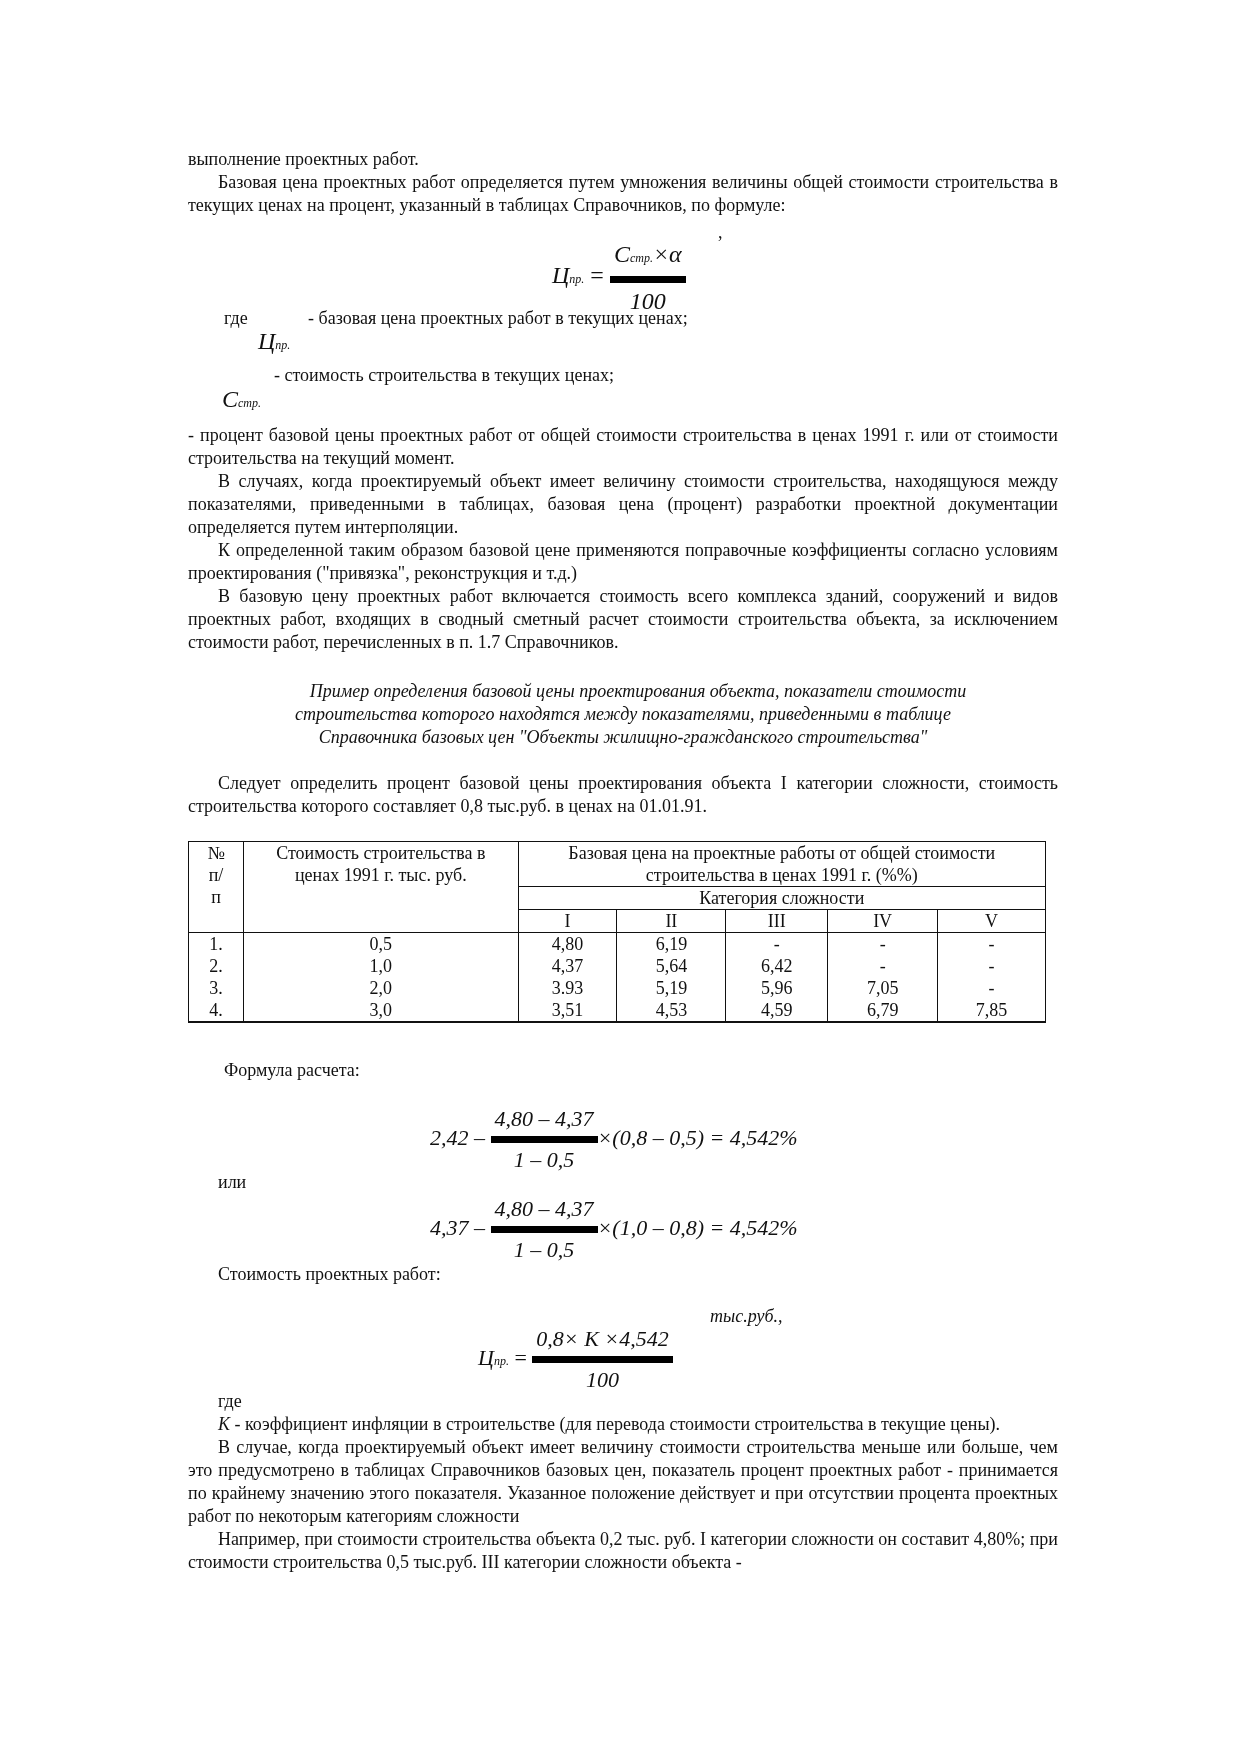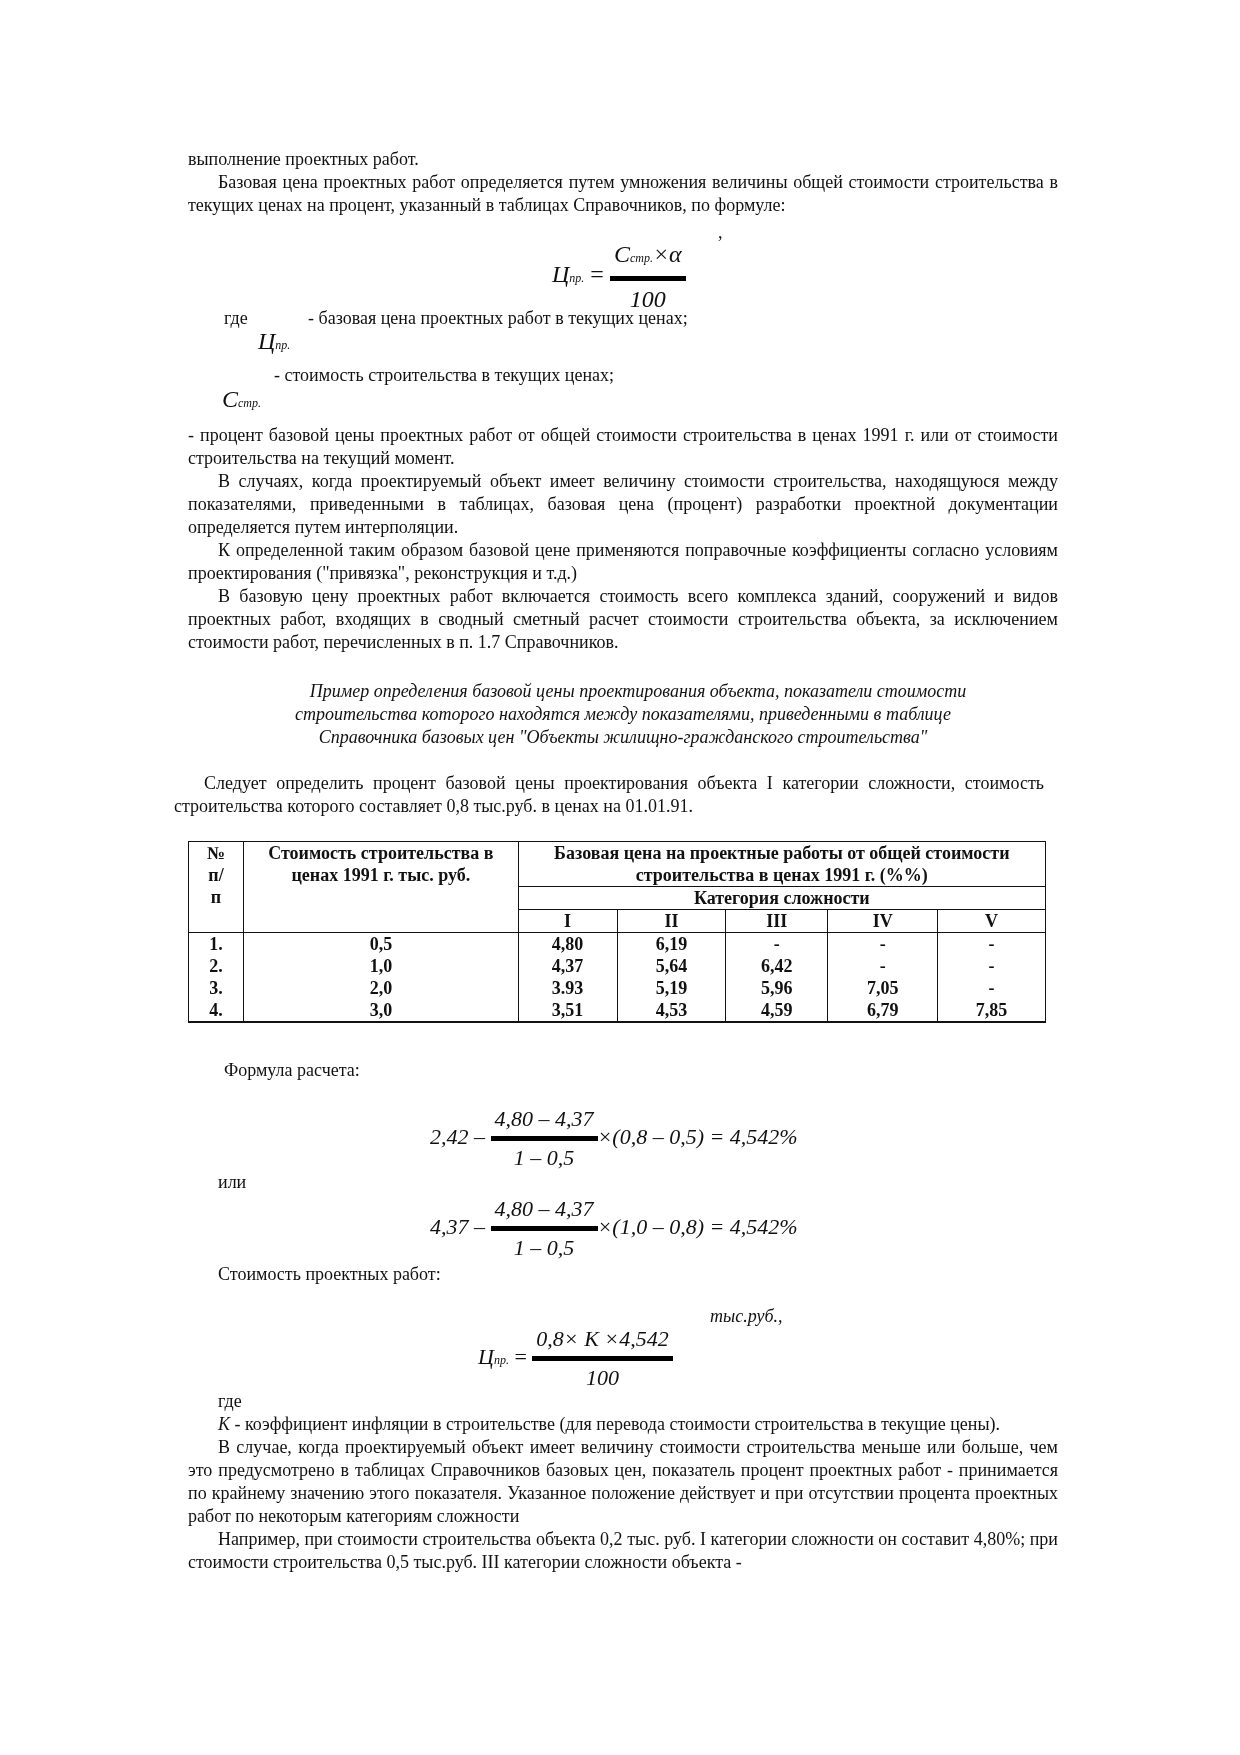--- a/index.html
+++ b/index.html
@@ -5,26 +5,26 @@
   html, body { margin: 0; padding: 0; background: #ffffff; }
   body { width: 1240px; height: 1755px; position: relative; overflow: hidden;
          font-family: "Liberation Serif", "DejaVu Serif", serif; color: #111; }
   .page { position: absolute; left: 188px; top: 148px; width: 870px; font-size: 18px; line-height: 23px; }
   p { margin: 0; text-align: justify; }
   .indent { text-indent: 30px; }
   .abs { position: absolute; }
   .math { font-family: Liberation Serif, serif; font-style: italic; }
   .sub { font-size: 12px; font-style: italic; }
   .frac { display: inline-flex; flex-direction: column; align-items: center; vertical-align: middle; }
-  .frac .num { border-bottom: 5px solid #000000; padding: 0 4px 4px 4px; }
+  .frac .num { border-bottom: 7px solid #000000; padding: 0 4px 4px 4px; }
   .frac .den { padding-top: 4px; }
   .center-it { text-align: center; font-style: italic; }
   table.ref { position: absolute; left: 188px; top: 841px; width: 858px; border-collapse: collapse;
               font-size: 18px; line-height: 22px; text-align: center; }
-  table.ref td, table.ref th { border: 1.5px solid #111; font-weight: bold; padding: 0 18px; vertical-align: top; }
+  table.ref td, table.ref th { border: 1.5px solid #111; font-weight: normal; padding: 0 18px; vertical-align: top; }
   table.ref tbody td { border-top: none; border-bottom: none; }
   table.ref tbody tr:first-child td { border-top: 1.5px solid #111; }
   table.ref tbody tr:last-child td { border-bottom: 2px solid #111; }
 </style>
 </head>
 <body>
 
 <div class="page">
   <p>выполнение проектных работ.</p>
   <p class="indent">Базовая цена проектных работ определяется путем умножения величины общей стоимости строительства в текущих ценах на процент, указанный в таблицах Справочников, по формуле:</p>
@@ -56,21 +56,21 @@
   <p class="indent">К определенной таким образом базовой цене применяются поправочные коэффициенты согласно условиям проектирования ("привязка", реконструкция и т.д.)</p>
   <p class="indent">В базовую цену проектных работ включается стоимость всего комплекса зданий, сооружений и видов проектных работ, входящих в сводный сметный расчет стоимости строительства объекта, за исключением стоимости работ, перечисленных в п. 1.7 Справочников.</p>
 </div>
 
 <div class="abs center-it" style="left:188px; top:680px; width:870px; font-size:18px; line-height:23px;">
   <div style="padding-left:30px;">Пример определения базовой цены проектирования объекта, показатели стоимости</div>
   <div>строительства которого находятся между показателями, приведенными в таблице</div>
   <div>Справочника базовых цен "Объекты жилищно-гражданского строительства"</div>
 </div>
 
-<div class="abs" style="left:174px; top:772px; width:870px; font-size:18px; line-height:23px;">
+<div class="abs" style="left:188px; top:772px; width:870px; font-size:18px; line-height:23px;">
   <p class="indent">Следует определить процент базовой цены проектирования объекта I категории сложности, стоимость строительства которого составляет 0,8 тыс.руб. в ценах на 01.01.91.</p>
 </div>
 
 <table class="ref">
   <colgroup>
     <col style="width:55px">
       <col style="width:275px">
       <col style="width:99px">
       <col style="width:109px">
       <col style="width:102px">

